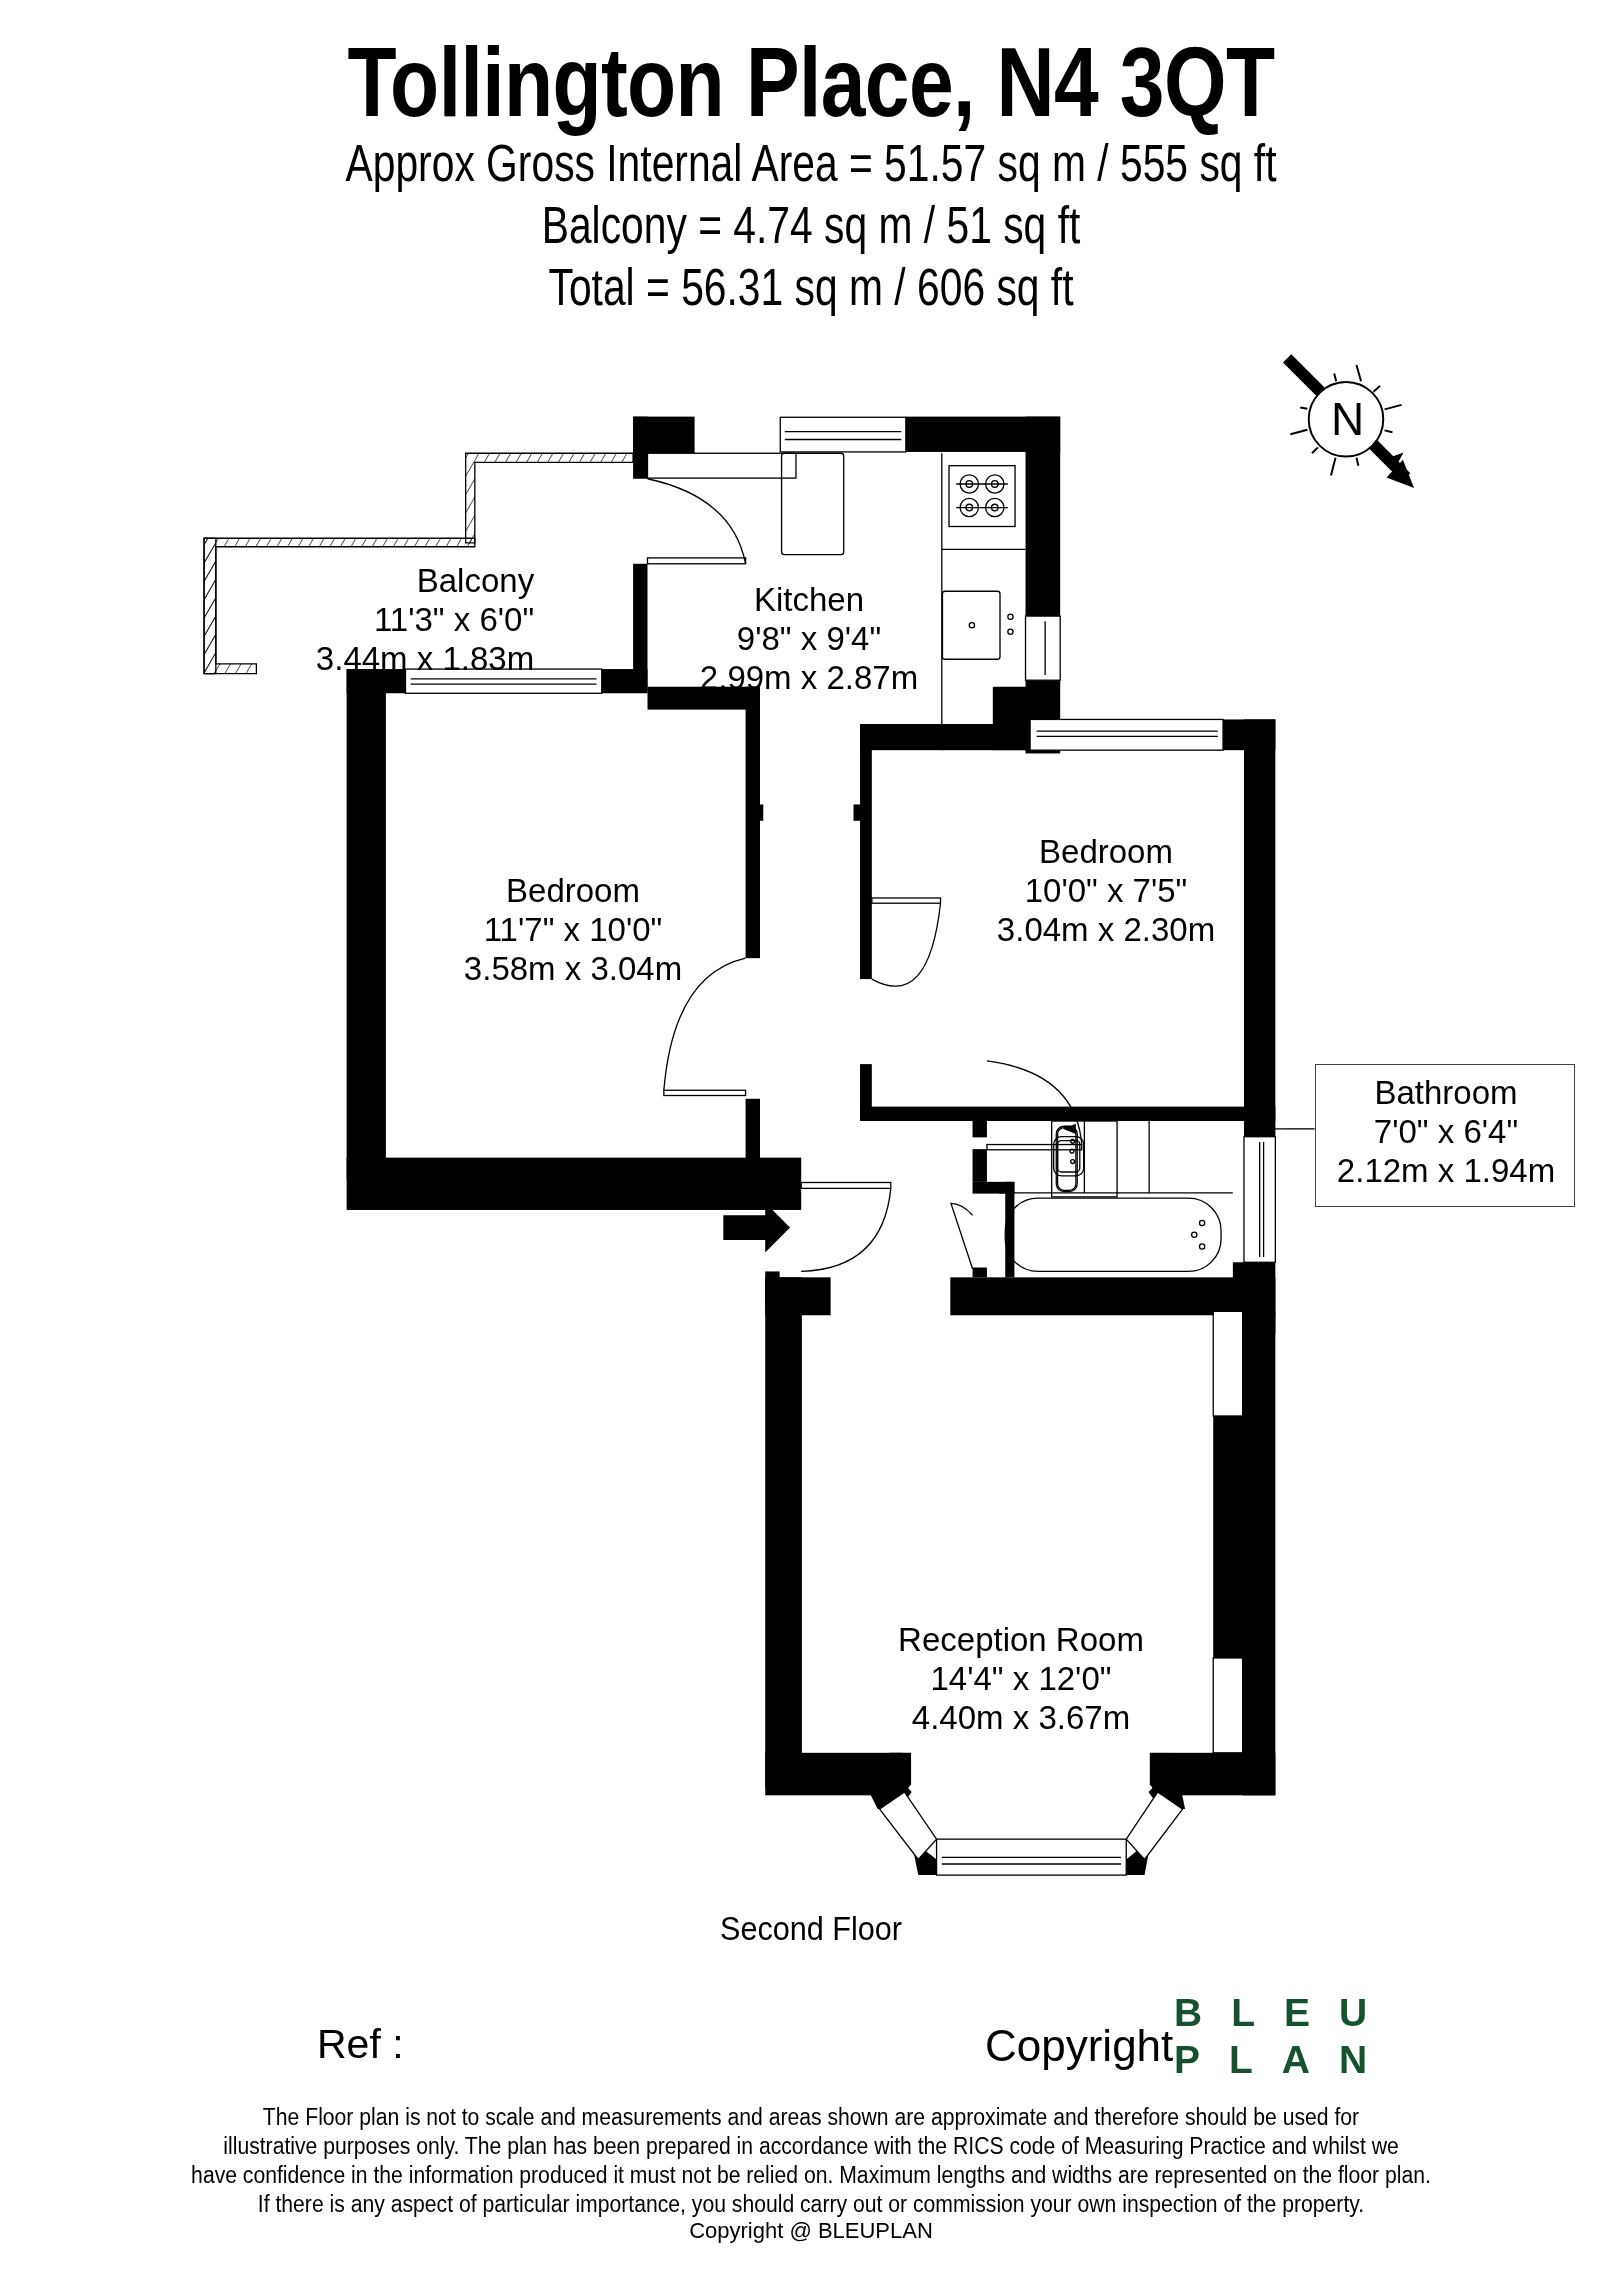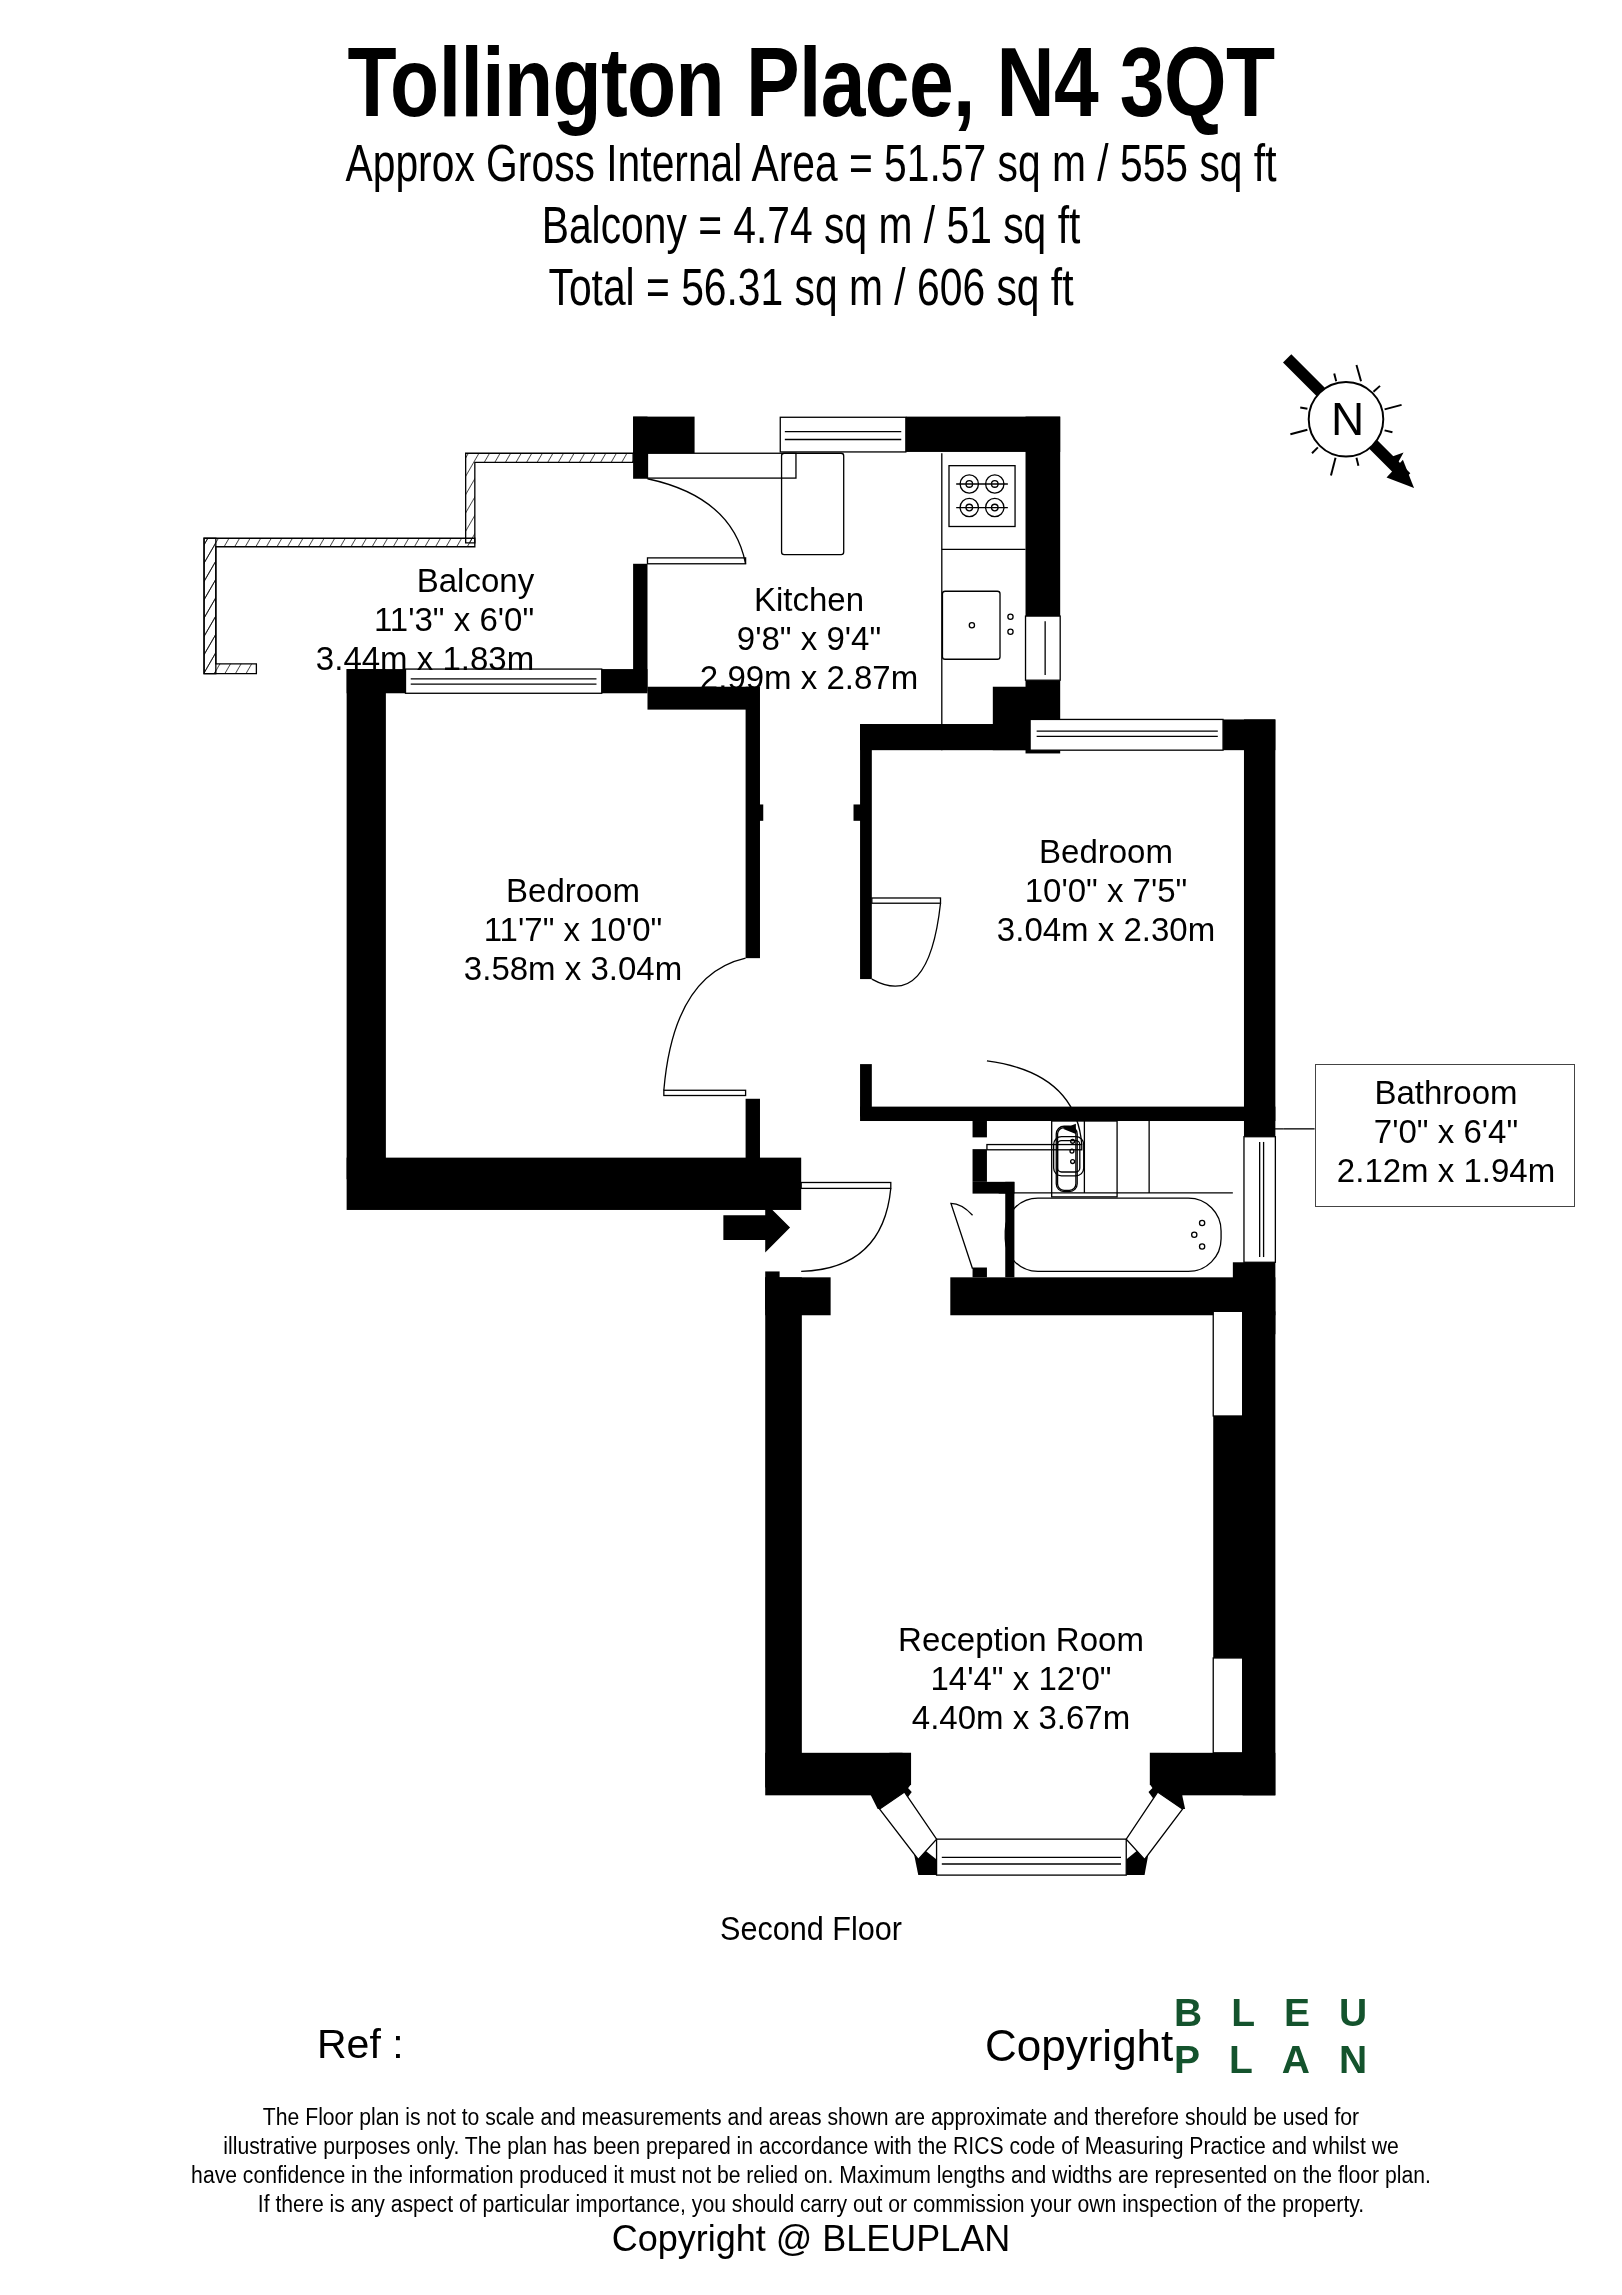--- a/index.html
+++ b/index.html
@@ -20,21 +20,21 @@
   #bathroom-box { position: absolute; left: 1315px; top: 1064px; width: 260px; height: 143px;
                   border: 1.3px solid #444; box-sizing: border-box; }
   #floor-label { left: 0; width: 1622px; top: 1909px; font-size: 34px; transform: scaleX(0.9); transform-origin: 811px 0; }
   #ref-label { left: 317px; top: 2021px; font-size: 41px; }
   #copyright-label { left: 985px; top: 2021px; font-size: 44px; }
   #logo { position: absolute; left: 1174px; top: 1989px; width: 170px; color: #14532d;
           font-weight: bold; font-size: 39px; letter-spacing: 29px; line-height: 47px; }
   #disclaimer { left: 0; width: 1622px; top: 2103px; font-size: 23px; line-height: 29px;
                 transform: scaleX(0.92); transform-origin: 811px 0; }
   #disclaimer span { display: block; }
-  #footer-copy { left: 0; width: 1622px; top: 2218px; font-size: 36px; }
+  #footer-copy { left: 0; width: 1622px; top: 2218px; font-size: 22px; }
 </style>
 </head>
 <body>
 
 <div id="title" class="abs center-text">Tollington Place, N4 3QT</div>
 <div id="area-line" class="abs center-text subline">Approx Gross Internal Area = 51.57 sq m / 555 sq ft</div>
 <div id="balcony-line" class="abs center-text subline">Balcony = 4.74 sq m / 51 sq ft</div>
 <div id="total-line" class="abs center-text subline">Total = 56.31 sq m / 606 sq ft</div>
 
 <svg id="plan" width="1622" height="2295" viewBox="0 0 2480 3509">

